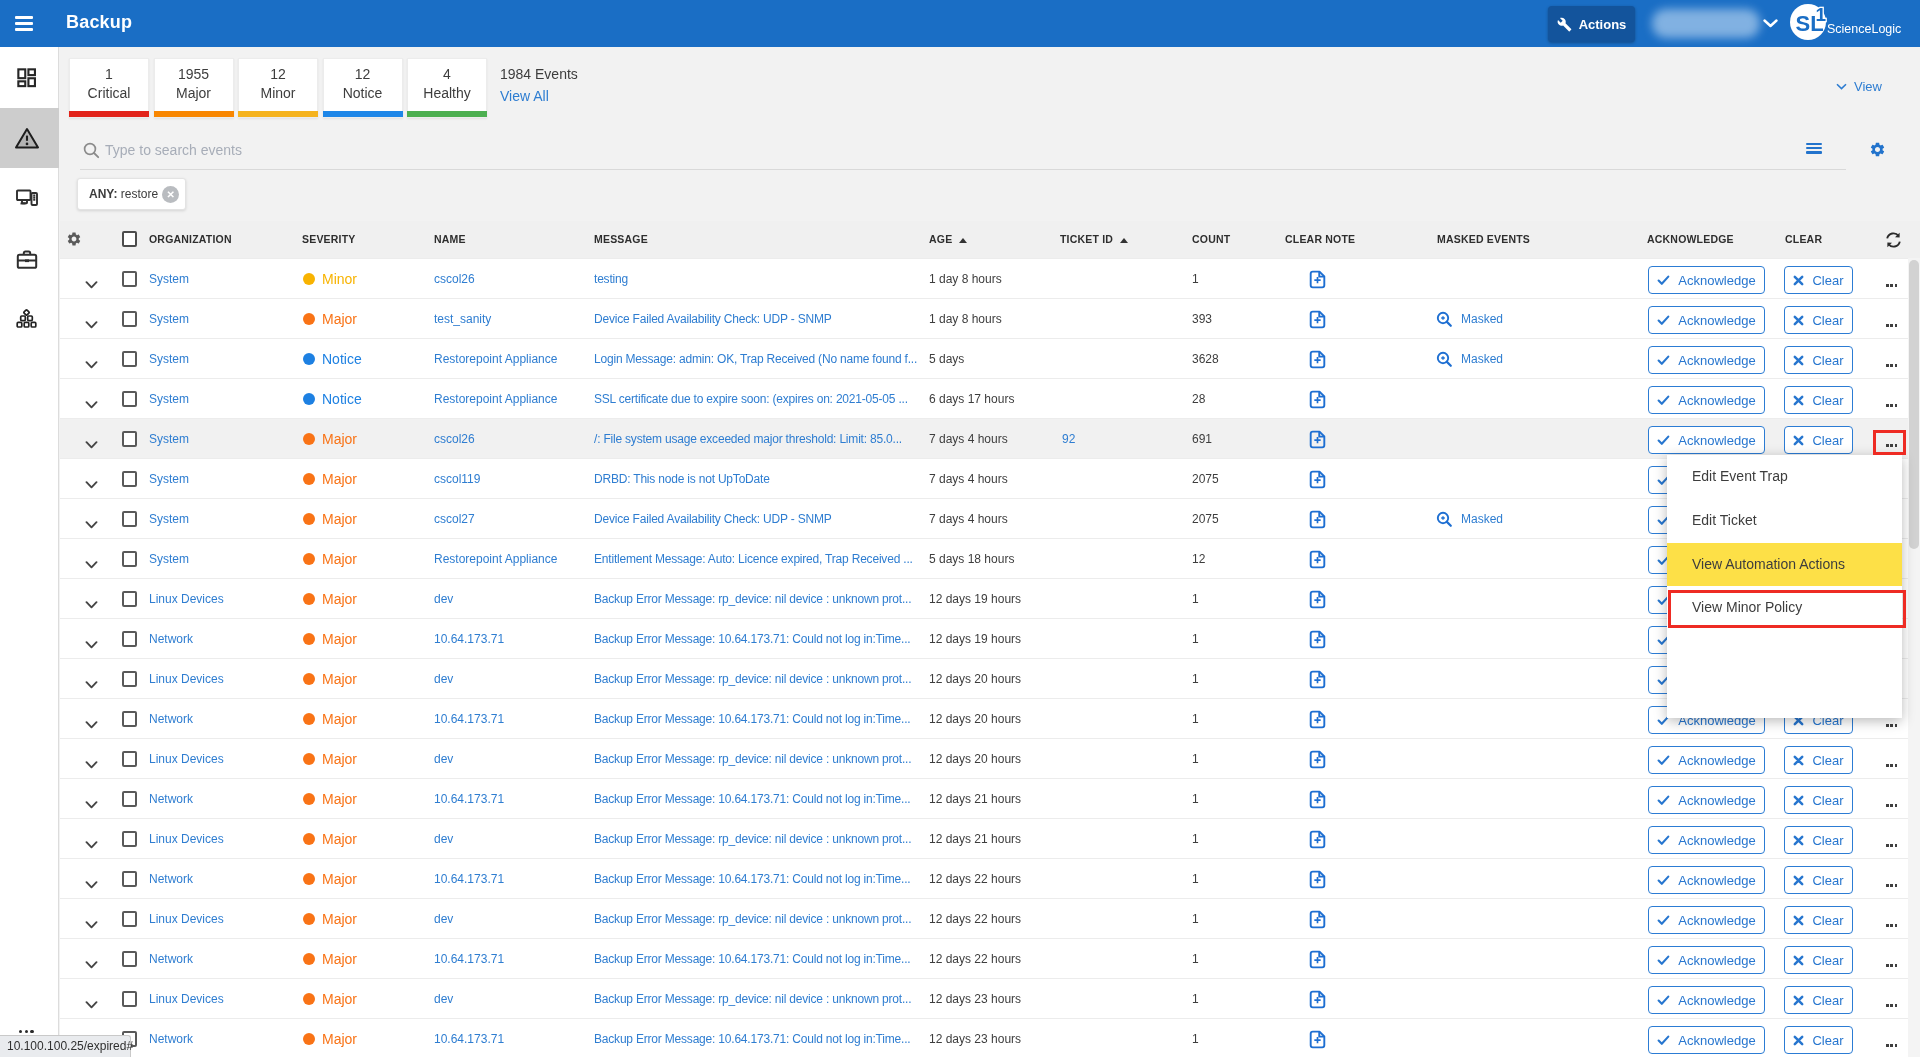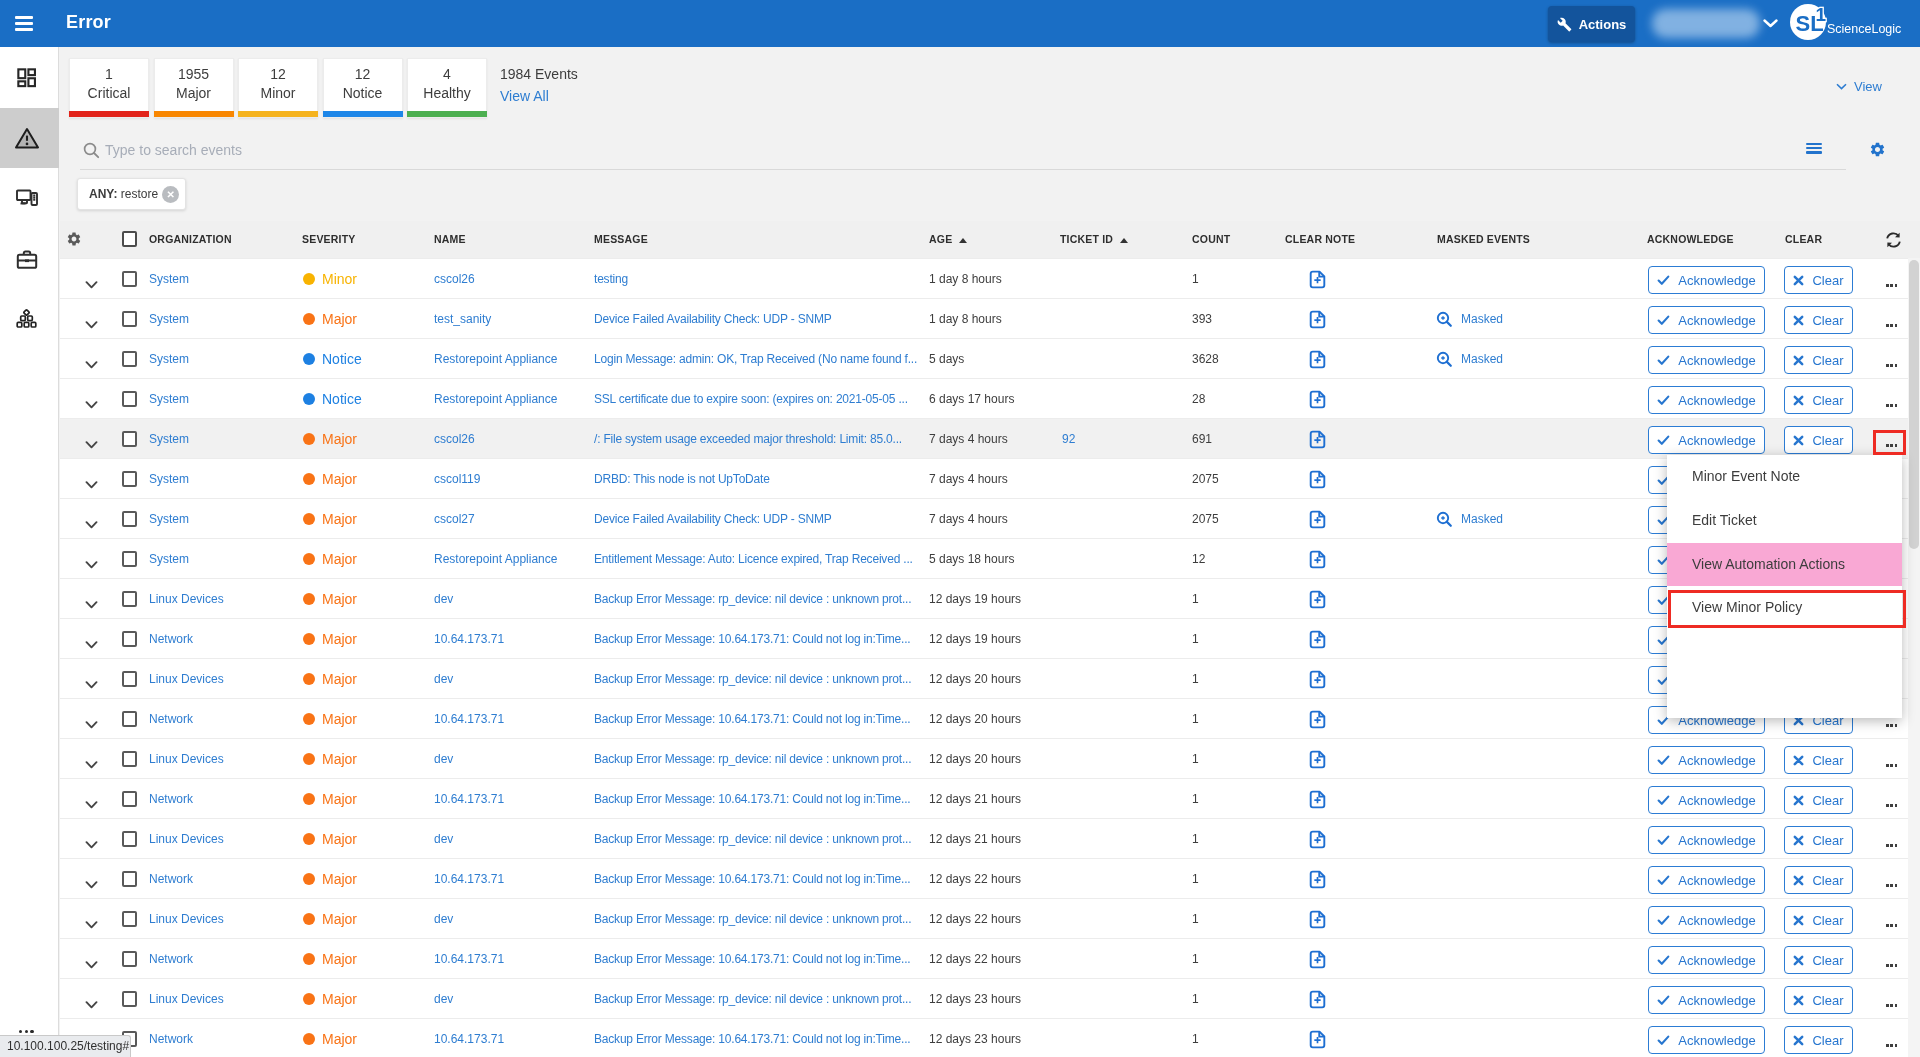--- a/index.html
+++ b/index.html
@@ -47,33 +47,33 @@
 .dot{position:absolute;width:12px;height:12px;border-radius:50%;top:14px;left:242.5px;}
 .cb{position:absolute;left:61.5px;width:15.5px;height:15.5px;border:2px solid #595959;border-radius:2px;background:#fff;}
 .btn{position:absolute;height:28px;border:1px solid #2c7cd4;border-radius:4px;background:#fff;color:#2776cf;font-size:13px;display:flex;align-items:center;justify-content:center;gap:8px;top:7px;}
 .mdots{position:absolute;left:1826px;top:25px;display:flex;gap:1.8px;}.mdots i{width:2.6px;height:2.6px;background:#3f3f3f;}
 
 .sctrack{position:absolute;left:1908px;top:258px;width:12px;height:799px;background:#f4f4f4;z-index:40;}
 .scthumb{position:absolute;left:1px;top:2px;width:9.5px;height:289px;background:#d2d2d2;border-radius:5px;}
 
 .menu{position:absolute;left:1667px;top:455px;width:235px;height:263px;background:#fff;box-shadow:0 3px 12px rgba(0,0,0,0.28);z-index:50;}
 .mi{height:43.8px;line-height:43.8px;padding-left:25px;font-size:14px;color:#3d3d3d;white-space:nowrap;}
-.mi.hl{background:#f9a8d4;}
+.mi.hl{background:#fde047;}
 .redbox{position:absolute;border:3.5px solid #ee2b23;z-index:60;}
 
 .tooltip{position:absolute;left:0;top:1035px;width:131px;height:22px;background:#e9ebee;border:1px solid #c9c9c9;border-left:none;border-bottom:none;border-top-right-radius:3px;font-size:12px;color:#2f2f2f;line-height:21px;padding-left:7px;z-index:70;}
 </style></head>
 <body>
 <div class="topbar">
 <div class="hamb">
       <div style="top:15.5px"></div>
       <div style="top:21.5px"></div>
       <div style="top:27.5px"></div>
     </div>
-<div class="title">Error</div>
+<div class="title">Backup</div>
 <div class="actbtn">
       <svg width="15" height="15" viewBox="0 0 24 24">
         <path d="M22.7 19l-9.1-9.1c.9-2.3.4-5-1.5-6.9-2-2-5-2.4-7.4-1.3L9 6 6 9 1.6 4.7C.4 7.1.9 10.1 2.9 12.1c1.9 1.9 4.6 2.4 6.9 1.5l9.1 9.1c.4.4 1 .4 1.4 0l2.3-2.3c.5-.4.5-1.1.1-1.4z" fill="#fff"></path>
       </svg>
       <span>Actions</span>
     </div>
 <div class="userblur"></div>
 <svg class="abs" style="left:1763px;top:19px" width="15" height="9" viewBox="0 0 15 9">
       <polyline points="1.5,1.5 7.5,7 13.5,1.5" fill="none" stroke="#fff" stroke-width="2.4" stroke-linecap="round" stroke-linejoin="round"></polyline>
     </svg>
@@ -933,19 +933,19 @@
 <div class="mdots">
       <i></i>
       <i></i>
       <i></i>
     </div>
 </div>
 <div class="sctrack">
     <div class="scthumb"></div>
   </div>
 <div class="menu">
-<div class="mi">Minor Event Note</div>
+<div class="mi">Edit Event Trap</div>
 <div class="mi">Edit Ticket</div>
 <div class="mi hl">View Automation Actions</div>
 <div class="mi">View Minor Policy</div>
 </div>
 <div class="redbox" style="left:1873px;top:430px;width:33px;height:25px"></div>
 <div class="redbox" style="left:1668px;top:590px;width:238px;height:37.5px"></div>
-<div class="tooltip">10.100.100.25/testing#</div>
+<div class="tooltip">10.100.100.25/expired#</div>
 </body></html>

